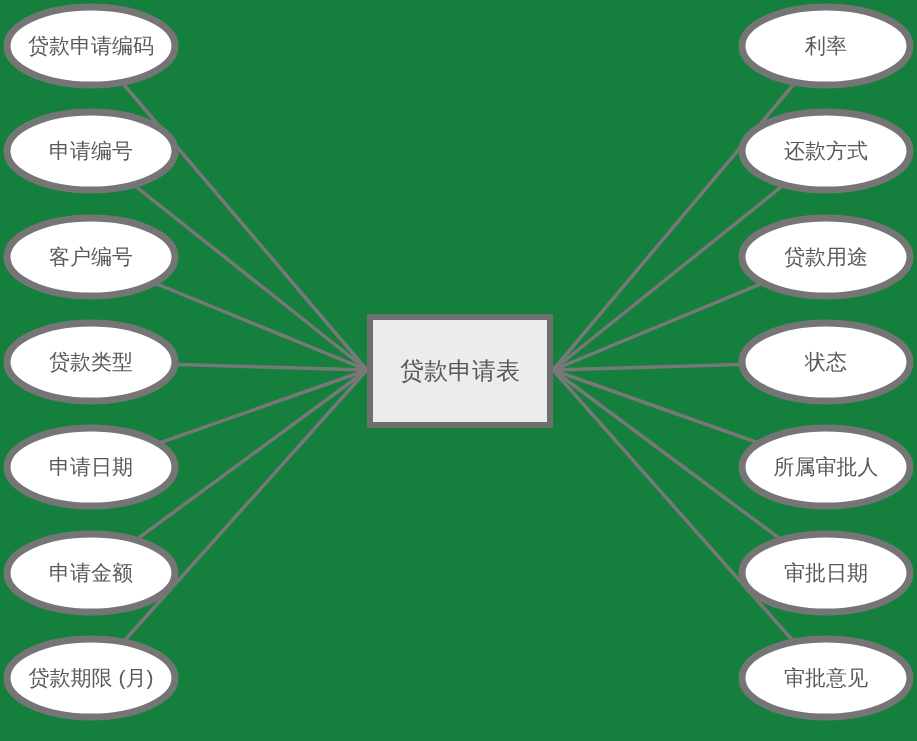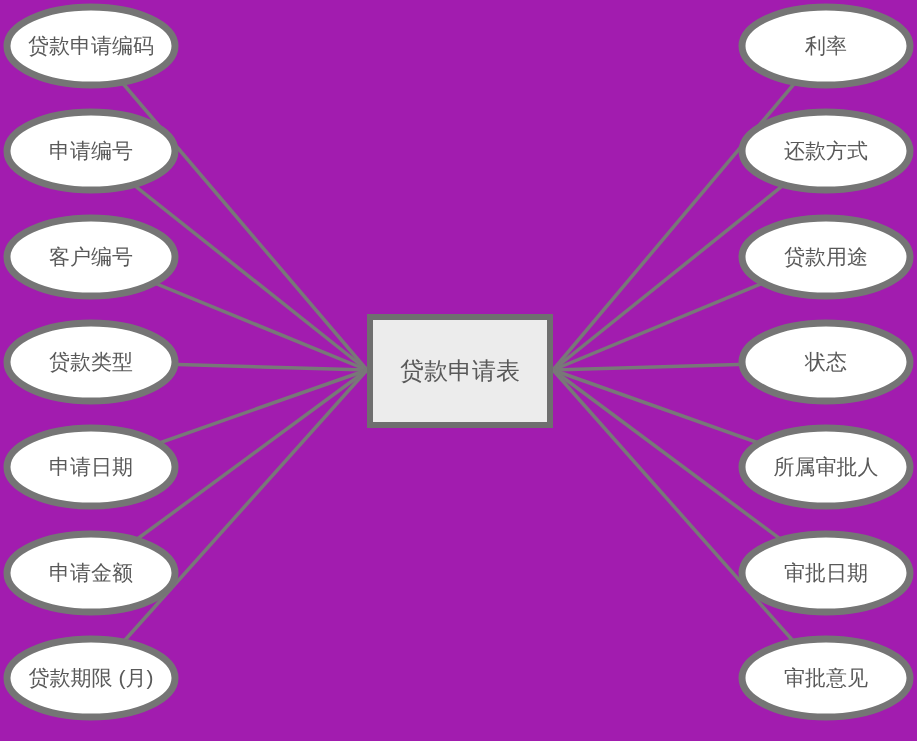--- a/index.html
+++ b/index.html
@@ -4,21 +4,21 @@
 <style>
   html, body {
     margin: 0;
     padding: 0;
     background: #ffffff;
   }
   .canvas {
     position: relative;
     width: 917px;
     height: 741px;
-    background: #a21caf;
+    background: #15803d;
     overflow: hidden;
   }
   svg { display: block; }
   .connector {
     stroke: #787878;
     stroke-width: 3.5;
     fill: none;
   }
   .attr-ellipse {
     fill: #ffffff;

